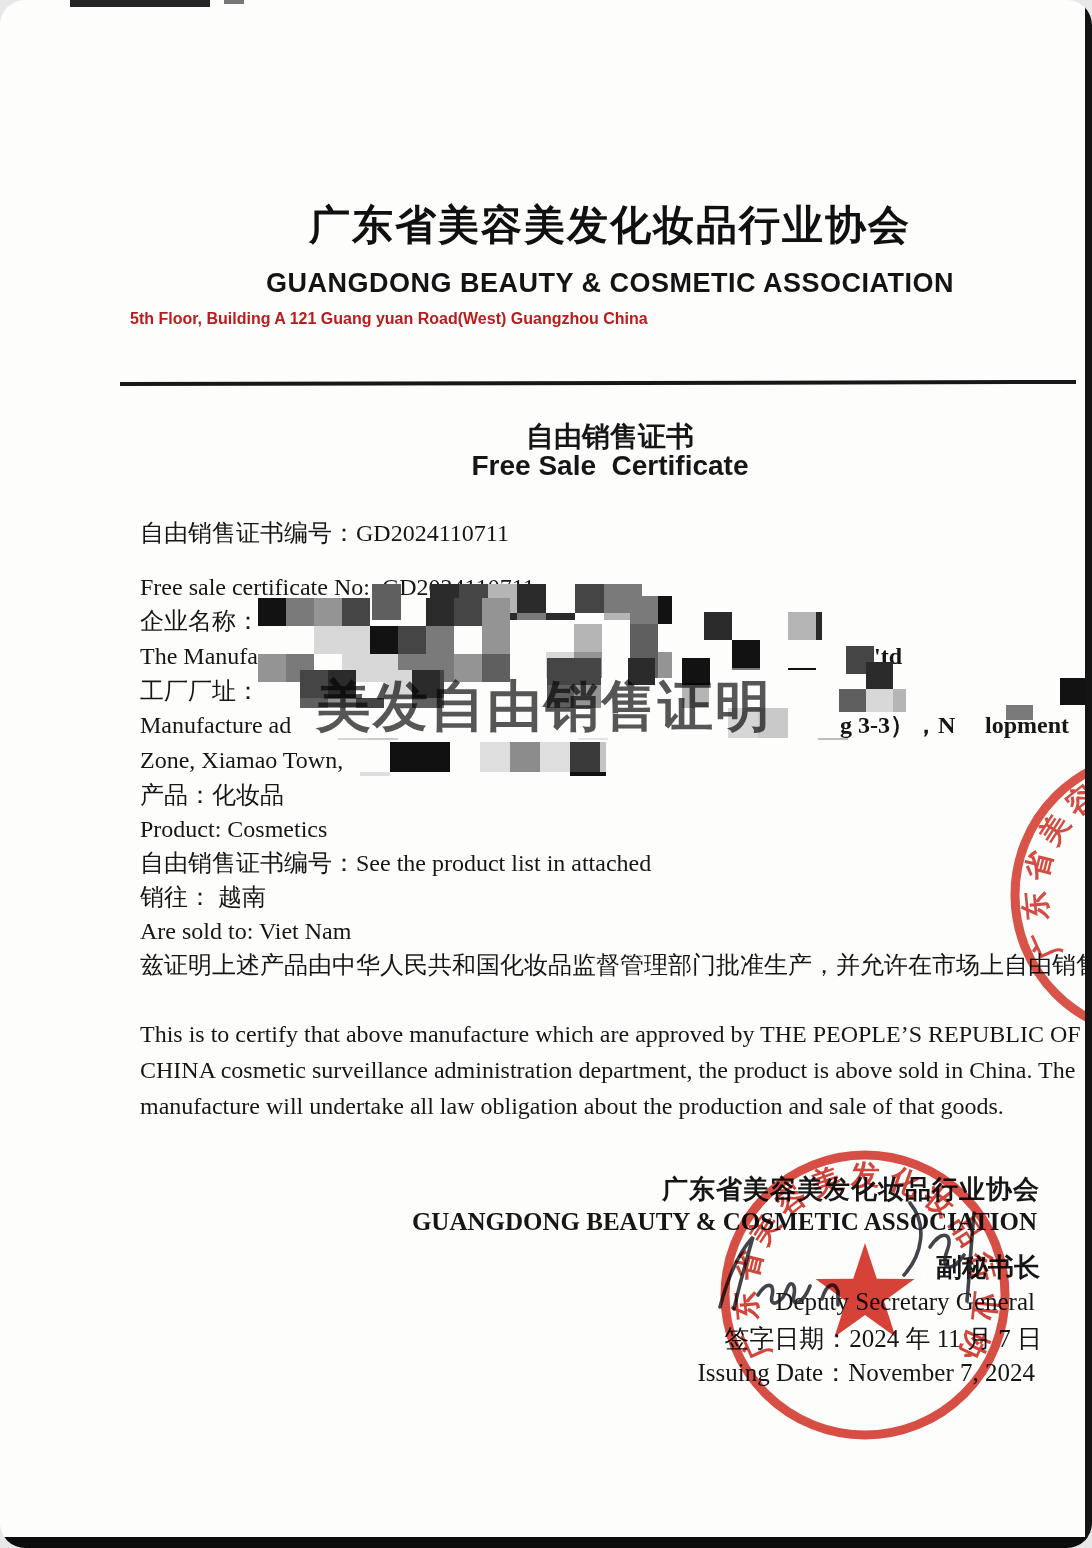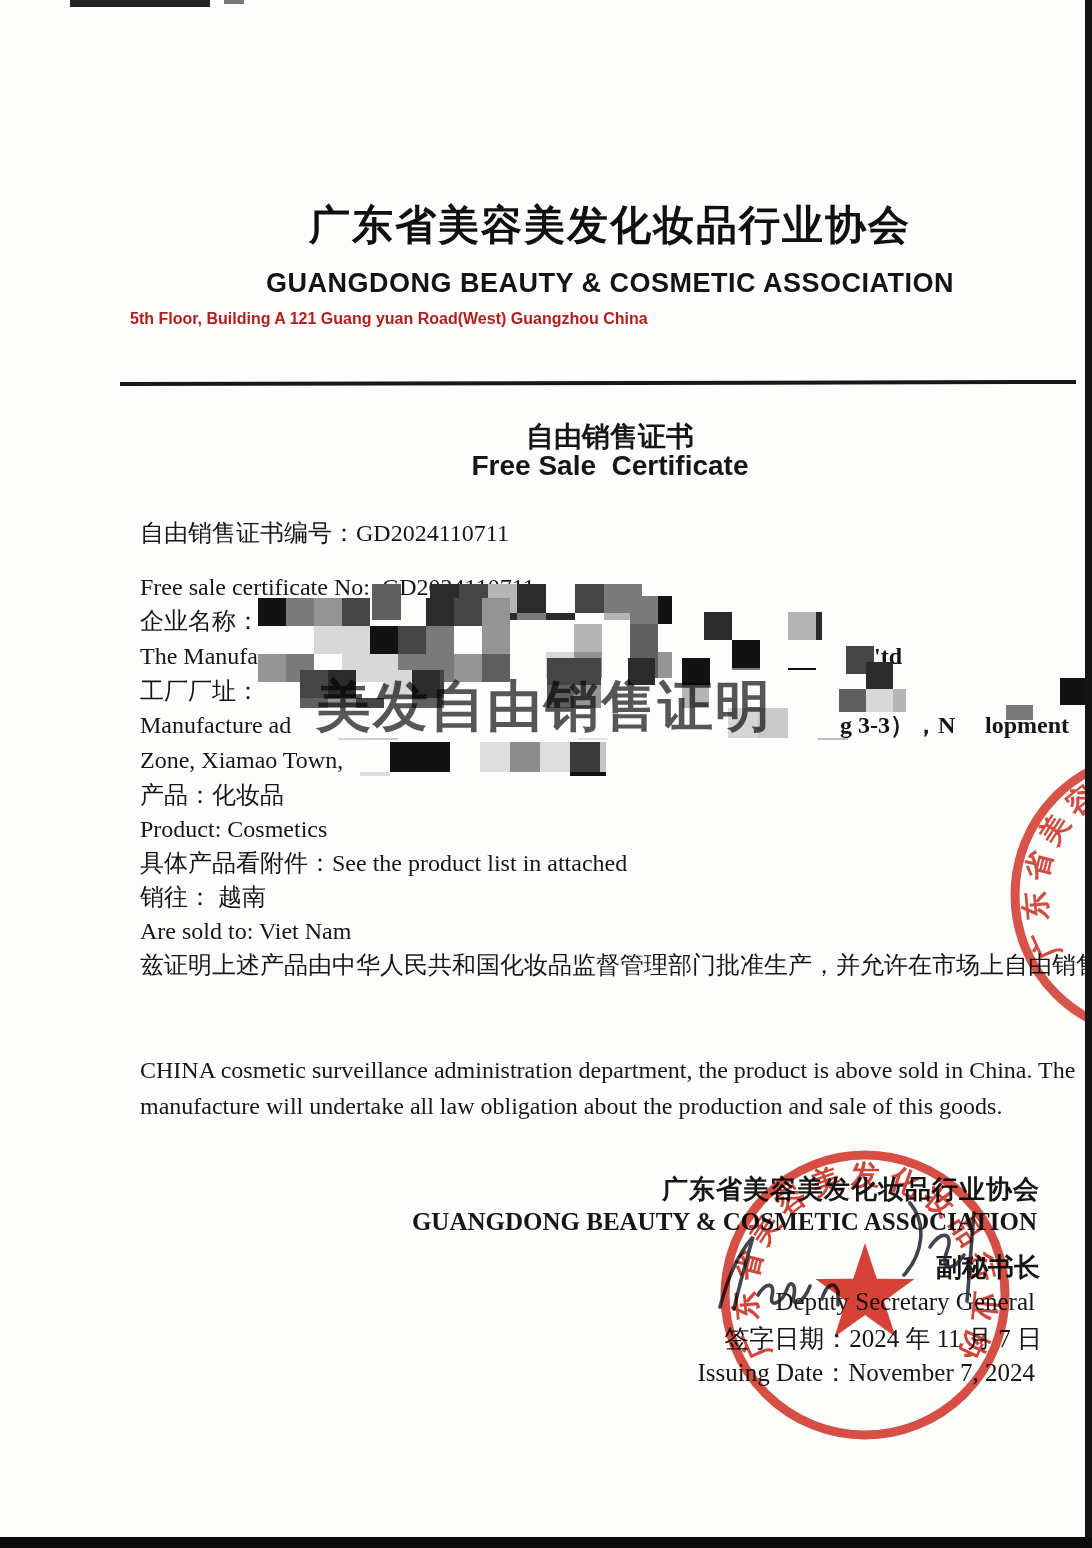--- a/index.html
+++ b/index.html
@@ -1,19 +1,19 @@
 <!DOCTYPE html>
 <html><head>
 <meta charset="utf-8">
 <style>
   html,body{margin:0;padding:0;background:#e8e8e8;}
   #page{
     position:relative;width:1092px;height:1548px;margin:0 auto;
     background:#fdfdfc;overflow:hidden;
-    font-family:"Liberation Serif", serif;color:#161616;
+    font-family:"Liberation Serif", serif;color:#161616;border-radius:25px;
   }
   .abs{position:absolute;}
   
   .hdr-zh{left:130px;top:198px;width:960px;text-align:center;
     font-family:"Liberation Sans",sans-serif;font-weight:bold;
     font-size:41px;letter-spacing:2px;color:#101010;}
   .hdr-en{left:130px;top:268px;width:960px;text-align:center;
     font-family:"Liberation Sans",sans-serif;font-weight:bold;
     font-size:27px;letter-spacing:.5px;color:#141414;}
   .hdr-addr{left:130px;top:310px;width:960px;text-align:left;
@@ -76,26 +76,27 @@
   <div class="abs ln" style="top:606px">企业名称：</div>
   <div class="abs ln" style="top:641px">The Manufa</div>
   <div class="abs frag" style="left:874px;top:641px">'td</div>
   <div class="abs ln" style="top:676px">工厂厂址：</div>
   <div class="abs ln" style="top:710px">Manufacture ad</div>
   <div class="abs frag" style="left:840px;top:710px">g 3-3），N</div>
   <div class="abs frag" style="left:985px;top:710px">lopment</div>
   <div class="abs ln" style="top:745px">Zone, Xiamao Town,</div>
   <div class="abs ln" style="top:780px">产品：化妆品</div>
   <div class="abs ln" style="top:814px">Product: Cosmetics</div>
-  <div class="abs ln" style="top:848px">具体产品看附件：See the product list in attached</div>
+  <div class="abs ln" style="top:848px">自由销售证书编号：See the product list in attached</div>
   <div class="abs ln" style="top:882px">销往： 越南</div>
   <div class="abs ln" style="top:916px">Are sold to: Viet Nam</div>
   <div class="abs ln" style="top:950px">兹证明上述产品由中华人民共和国化妆品监督管理部门批准生产，并允许在市场上自由销售，</div>
+  <div class="abs ln" style="top:1019px">This is to certify that above manufacture which are approved by THE PEOPLE’S REPUBLIC OF</div>
   <div class="abs ln" style="top:1055px">CHINA cosmetic surveillance administration department, the product is above sold in China. The</div>
-  <div class="abs ln" style="top:1091px">manufacture will undertake all law obligation about the production and sale of this goods.</div>
+  <div class="abs ln" style="top:1091px">manufacture will undertake all law obligation about the production and sale of that goods.</div>
 
   <div class="abs watermark" id="wm" style="color: #404040; margin-top: 20px;">美发自由销售证明</div>
 
   <div class="abs sig-zh">广东省美容美发化妆品行业协会</div>
   <div class="abs sig-en">GUANGDONG BEAUTY &amp; COSMETIC ASSOCIATION</div>
   <div class="abs role-zh">副秘书长</div>
   <div class="abs role-en">Deputy Secretary General</div>
   <div class="abs sign-date">签字日期：2024 年 11 月 7 日</div>
   <div class="abs issue-date">Issuing Date：November 7, 2024</div>
 

